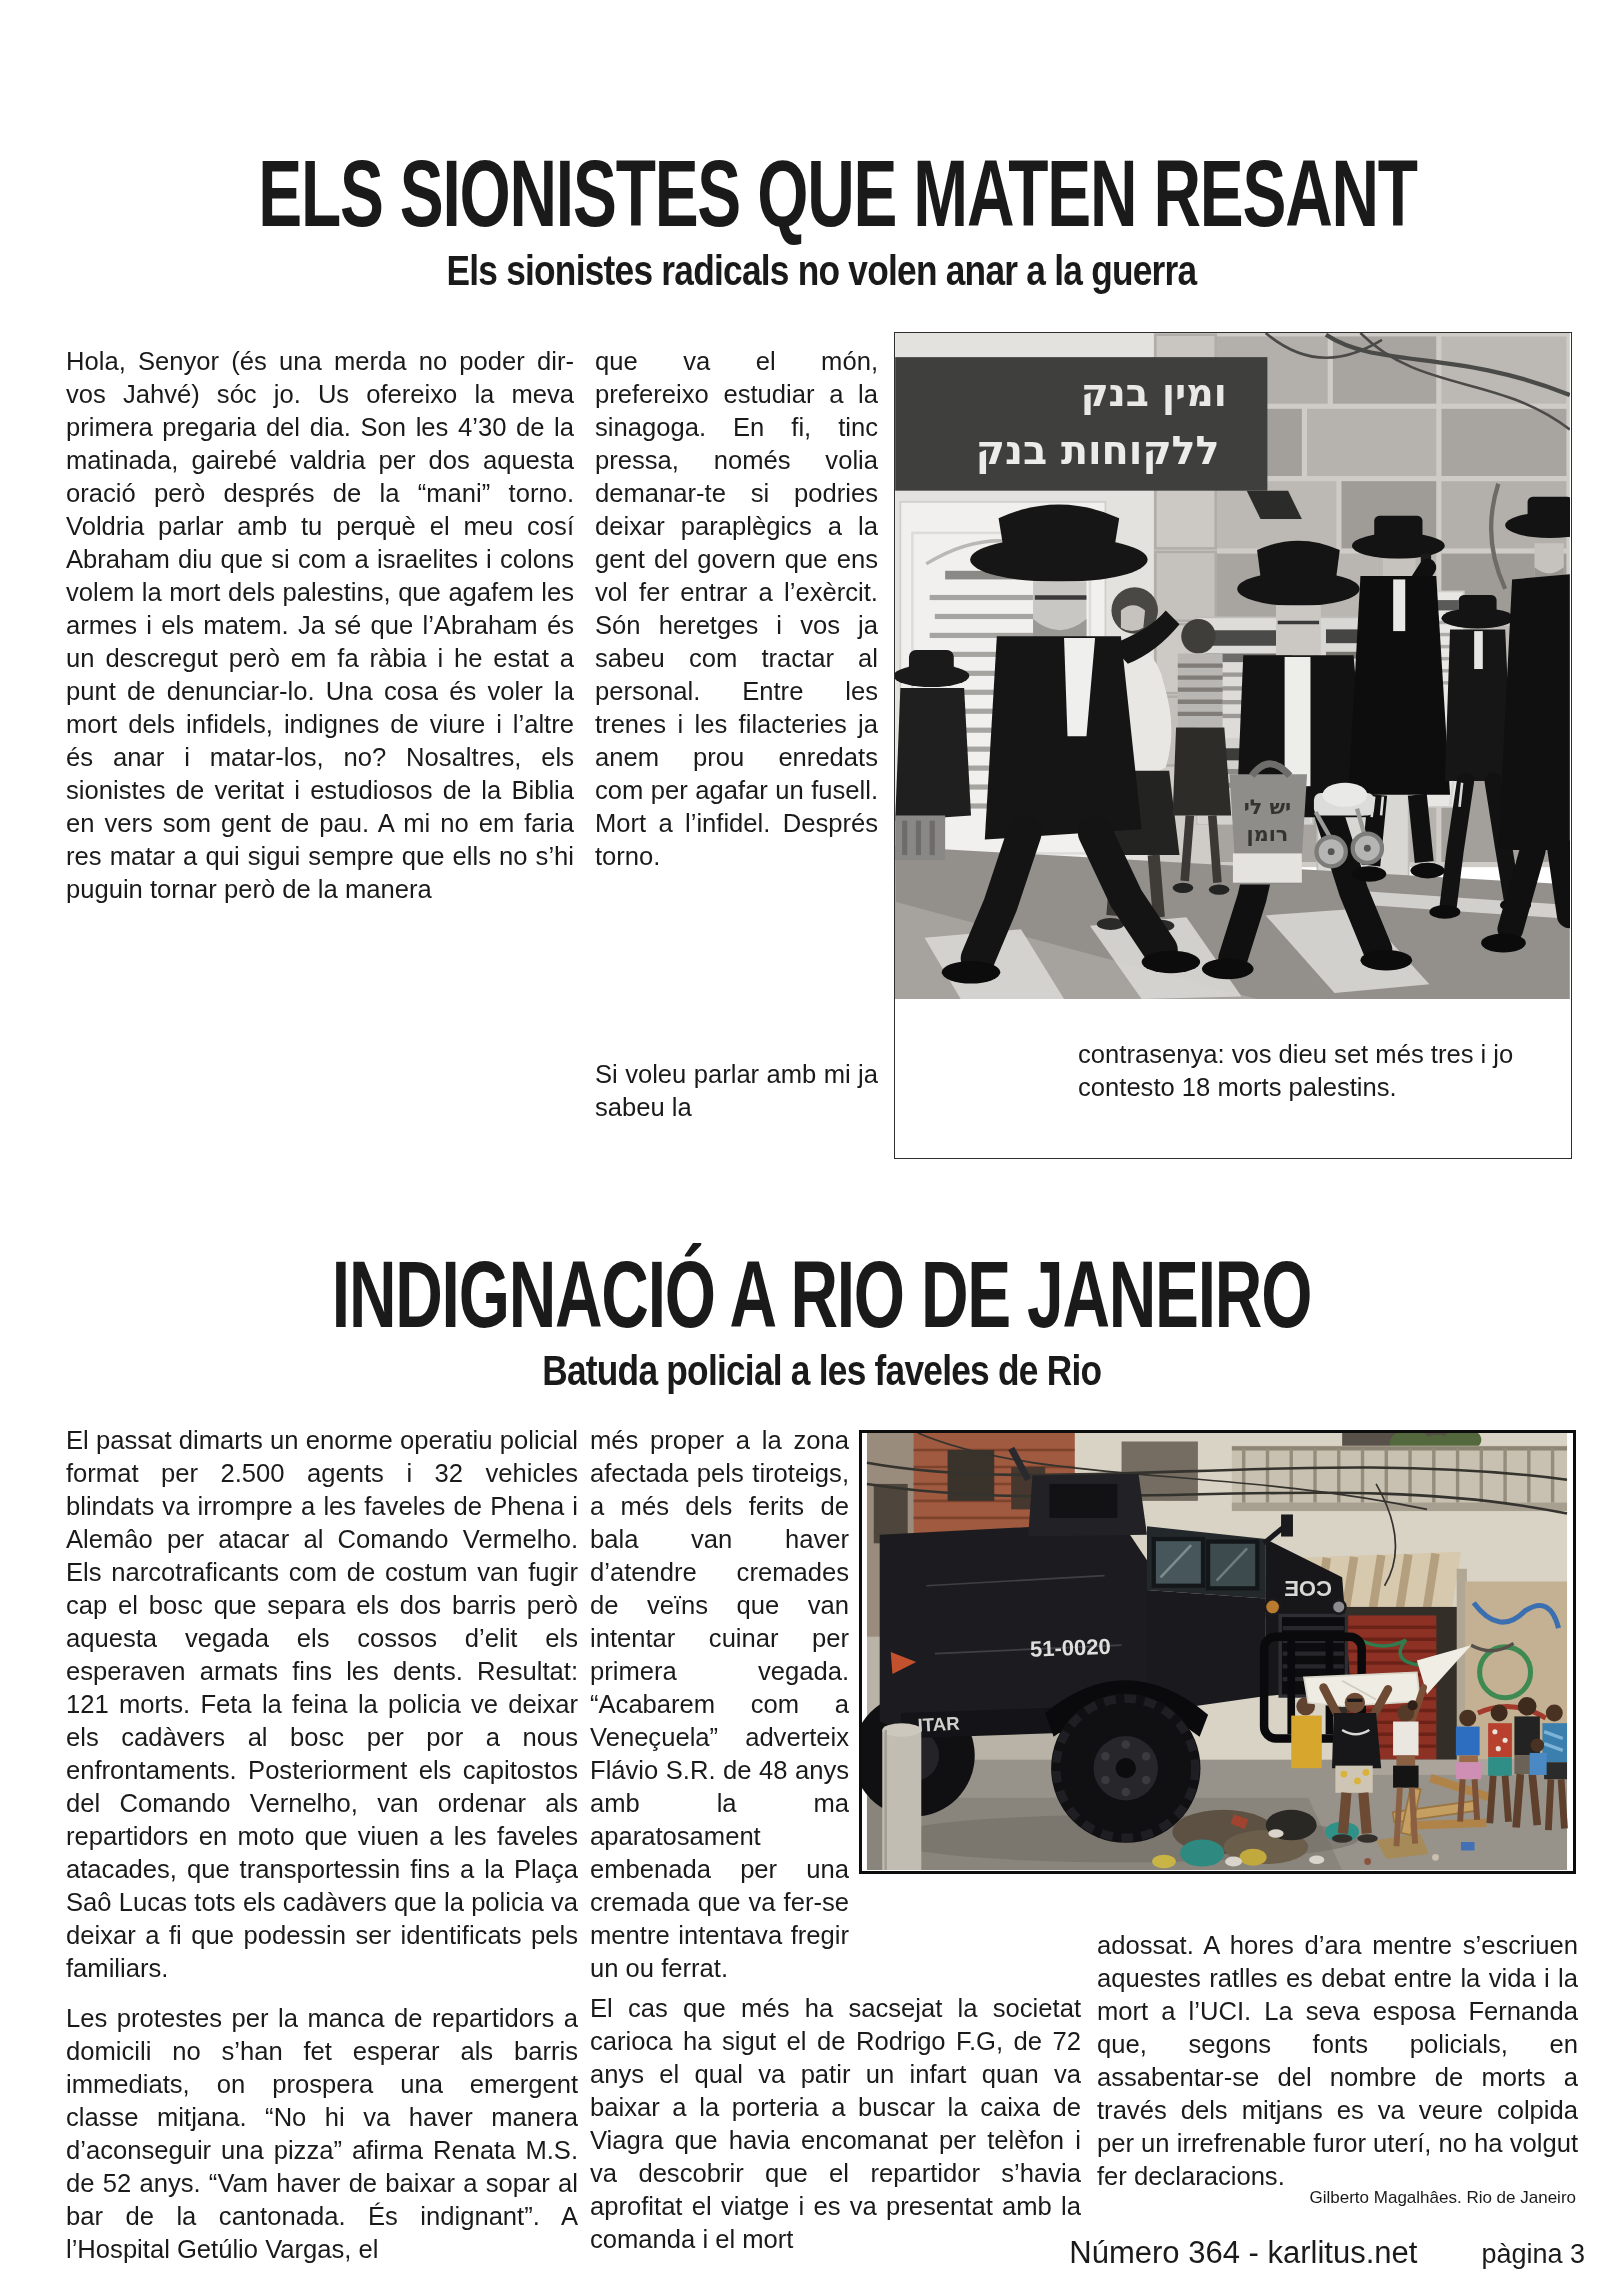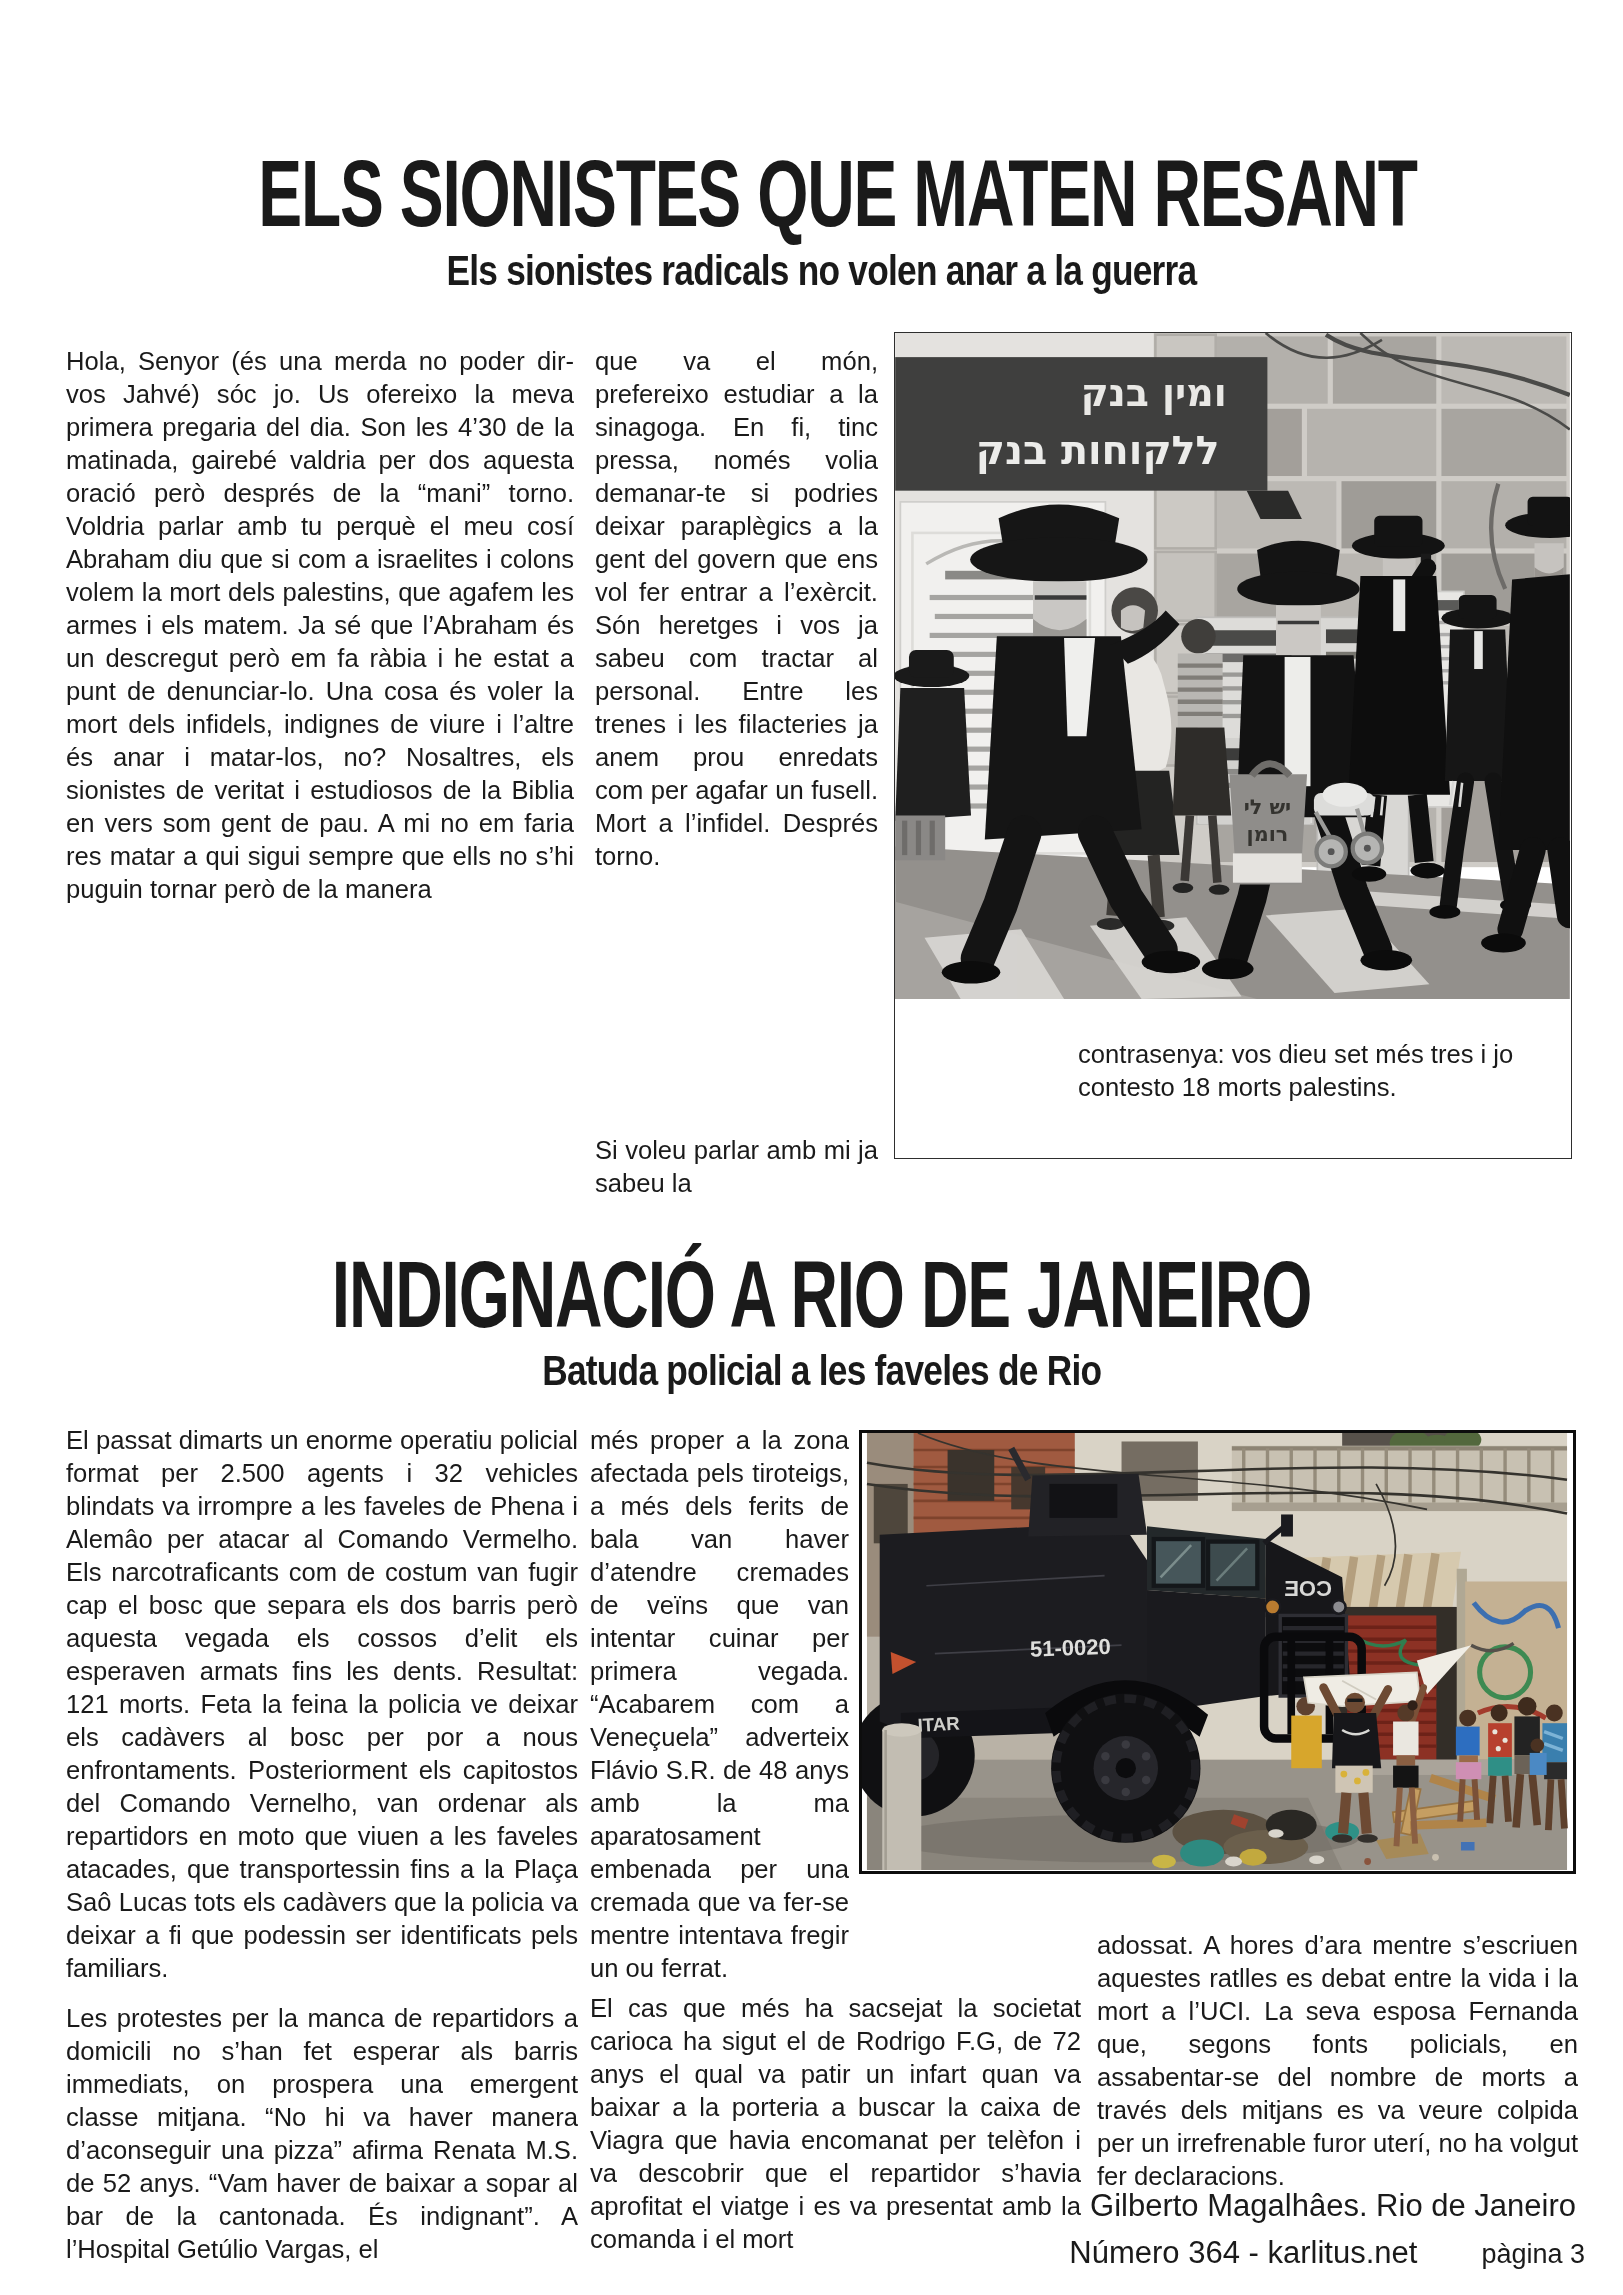--- a/index.html
+++ b/index.html
@@ -17,42 +17,42 @@
   .h1-size { font-size:94px; }
   .h2-size { font-size:42px; transform:scaleX(0.84); letter-spacing:-0.9px; }
   .body-text {
     position:absolute; font-size:25.6px; line-height:33px;
     text-align:justify; text-justify:inter-word;
   }
   .photo { position:absolute; overflow:hidden; }
   .photo svg { display:block; }
   #photo1 { left:894px; top:332px; width:678px; height:827px; border:1.7px solid #2e2e2e; box-sizing:border-box; }
   #photo2 { left:859px; top:1430px; width:717px; height:444px; border:3.5px solid #0d0d0d; box-sizing:border-box; }
-  .byline { position:absolute; font-size:31px; }
+  .byline { position:absolute; font-size:17px; }
   .footer { position:absolute; display:flex; align-items:baseline; gap:64px; }
   .footer .issue { font-size:31px; }
   .footer .pageno { font-size:27px; }
 </style>
 </head>
 <body>
 
 <div class="page">
 
   <div class="center-line" style="top:147px;">
     <span class="headline-inner h1-size">ELS SIONISTES QUE MATEN RESANT</span>
   </div>
   <div class="center-line" style="top:250px;">
     <span class="headline-inner h2-size">Els sionistes radicals no volen anar a la guerra</span>
   </div>
 
   <div class="body-text" style="left:66px; top:345px; width:508px;">Hola, Senyor (és una merda no poder dir-vos Jahvé) sóc jo. Us ofereixo la meva primera pregaria del dia. Son les 4’30 de la matinada, gairebé valdria per dos aquesta oració però després de la “mani” torno. Voldria parlar amb tu perquè el meu cosí Abraham diu que si com a israelites i colons volem la mort dels palestins, que agafem les armes i els matem. Ja sé que l’Abraham és un descregut però em fa ràbia i he estat a punt de denunciar-lo. Una cosa és voler la mort dels infidels, indignes de viure i l’altre és anar i matar-los, no? Nosaltres, els sionistes de veritat i estudiosos de la Biblia en vers som gent de pau. A mi no em faria res matar a qui sigui sempre que ells no s’hi puguin tornar però de la manera</div>
 
   <div class="body-text" style="left:595px; top:345px; width:283px;">que va el món, prefereixo estudiar a la sinagoga. En fi, tinc pressa, només volia demanar-te si podries deixar paraplègics a la gent del govern que ens vol fer entrar a l’exèrcit. Són heretges i vos ja sabeu com tractar al personal. Entre les trenes i les filacteries ja anem prou enredats com per agafar un fusell. Mort a l’infidel. Després torno.</div>
 
-  <div class="body-text" style="left:595px; top:1134px; width:283px;">Si voleu parlar amb mi ja sabeu la</div>
+  <div class="body-text" style="left:595px; top:1058px; width:283px;">Si voleu parlar amb mi ja sabeu la</div>
 
   <div class="body-text" style="left:1078px; top:1038px; width:496px; text-align:left;">contrasenya: vos dieu set més tres i jo contesto 18 morts palestins.</div>
 
   <div class="photo" id="photo1">
     <svg width="675" height="666" viewBox="0 0 783 773" xmlns="http://www.w3.org/2000/svg">
 
       <rect x="0" y="0" width="340" height="640" fill="#e4e2df"></rect>
 
       <rect x="300" y="0" width="483" height="620" fill="#cfccc7"></rect>
       <g>

